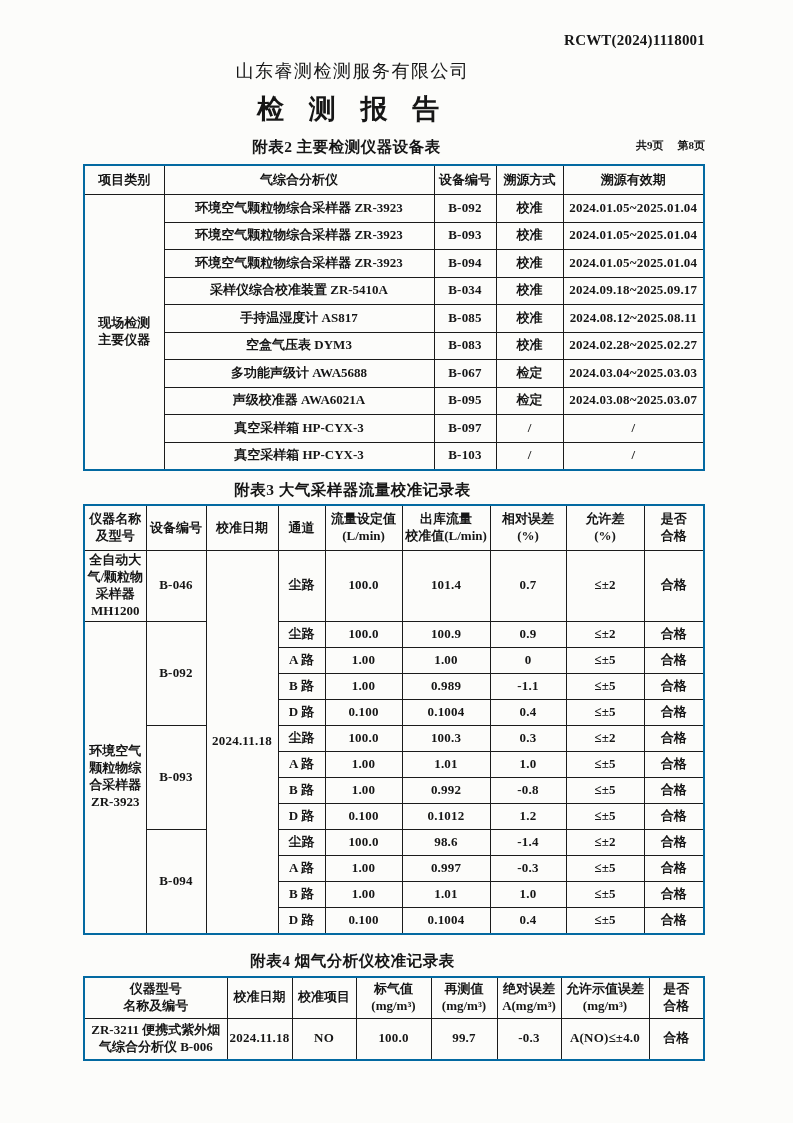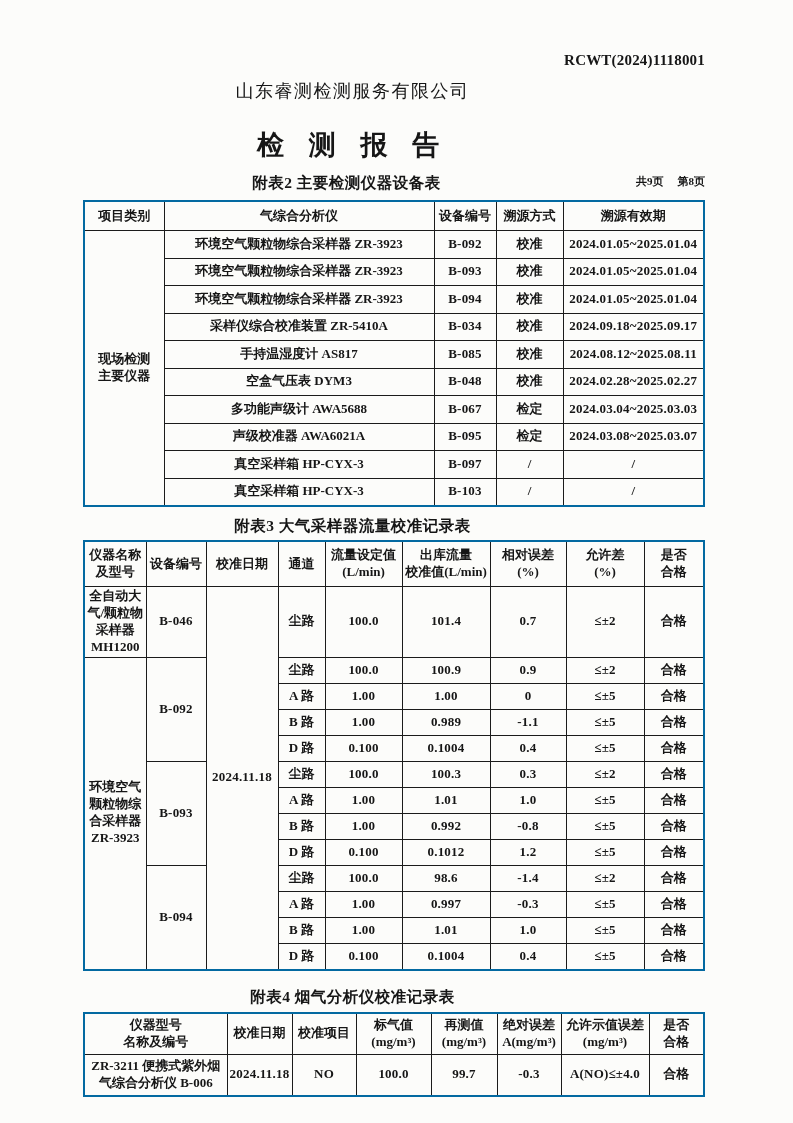--- a/index.html
+++ b/index.html
@@ -5,42 +5,42 @@
   html, body { margin: 0; padding: 0; background: #e8e8e8; }
   .page {
     position: relative;
     width: 793px;
     height: 1123px;
     margin: 0 auto;
     background: #fcfcfa;
     color: #161616;
     font-family: "Liberation Serif", "DejaVu Serif", serif;
     box-sizing: border-box;
-    padding-top: 52px;
+    padding-top: 32px;
     overflow: hidden;
   }
   .report-no {
     width: 705px;
     text-align: right;
     font-size: 15px;
     font-weight: 700;
     letter-spacing: 0.2px;
   }
   .company {
     text-align: center;
     width: 705px;
     margin-top: 10px;
     font-size: 18px;
     font-weight: 400;
     letter-spacing: 1.5px;
   }
   .report-title {
     text-align: center;
     width: 705px;
-    margin-top: 24px;
+    margin-top: 8px;
     font-size: 27px;
     font-weight: 700;
     letter-spacing: 9px;
   }
   .caption-row {
     position: relative;
     width: 705px;
     margin-top: 10px;
     height: 22px;
   }
@@ -155,21 +155,21 @@
       <td class="num">2024.09.18~2025.09.17</td>
     </tr>
     <tr>
       <td>手持温湿度计 AS817</td>
       <td class="num">B-085</td>
       <td>校准</td>
       <td class="num">2024.08.12~2025.08.11</td>
     </tr>
     <tr>
       <td>空盒气压表 DYM3</td>
-      <td class="num">B-048</td>
+      <td class="num">B-083</td>
       <td>校准</td>
       <td class="num">2024.02.28~2025.02.27</td>
     </tr>
     <tr>
       <td>多功能声级计 AWA5688</td>
       <td class="num">B-067</td>
       <td>检定</td>
       <td class="num">2024.03.04~2025.03.03</td>
     </tr>
     <tr>

